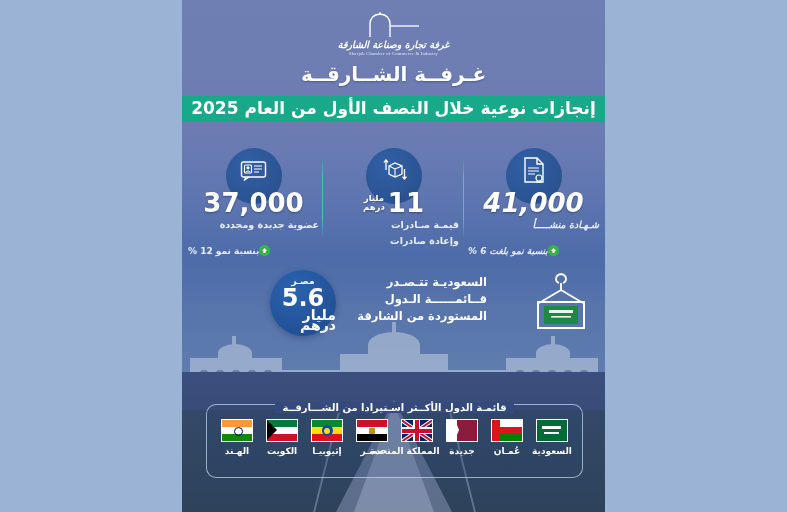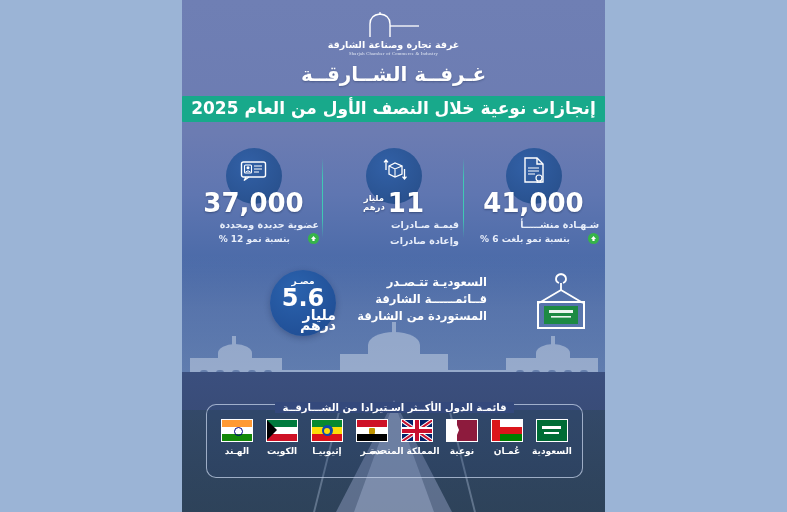--- a/index.html
+++ b/index.html
@@ -52,62 +52,62 @@
   
   .palace{position:absolute;left:0;top:330px;width:423px;height:82px;opacity:.50;}
   .p-block{position:absolute;background:#cdd8e8;}
   .p-dome{position:absolute;background:#cdd8e8;border-radius:50% 50% 0 0;}
   .p-win{position:absolute;background:#6d82aa;border-radius:3px 3px 0 0;}
 
   
   .logo{position:absolute;left:50%;top:12px;transform:translateX(-50%);
         width:146px;text-align:center;}
   .logo svg{display:block;margin:0 auto;}
-  .logo-ar{font-size:9.5px;color:#fff;letter-spacing:.5px;margin-top:1px;font-weight:700;}
+  .logo-ar{font-size:9.5px;color:#fff;letter-spacing:.5px;margin-top:1px;font-weight:700;font-style:italic;}
   .logo-en{font-size:4.6px;color:#e3e9f4;letter-spacing:.25px;margin-top:1px;
            font-family:"Liberation Serif",serif;}
 
   
   .title1{
     position:absolute;left:0;top:62px;width:423px;text-align:center;
     font-size:20px;font-weight:700;color:#ffffff;letter-spacing:2px;
     text-shadow:0 1px 2px rgba(20,35,70,.35);
   }
   .title2wrap{position:absolute;left:0;top:96px;width:423px;text-align:center;}
   .title2{
     display:inline-block;background:#18a98b;color:#fff;
     font-size:17px;font-weight:700;padding:2px 9px 4px;letter-spacing:.2px;
     border-radius:1px;
   }
 
   
   .stats{position:absolute;left:0;top:148px;width:423px;height:100px;}
   .stat{position:absolute;top:0;width:131px;text-align:center;}
-  .stat.s1{right:6px;}   
+  .stat.s1{right:6px;font-style:italic;}   
   .stat.s2{left:146px;}
   .stat.s3{left:6px;}
   .disc{
     position:absolute;left:50%;top:0;transform:translateX(-50%);
     width:56px;height:56px;border-radius:50%;
     background:radial-gradient(circle at 38% 32%,#2f5fa6 0%,#27518f 70%,#234a86 100%);
     opacity:.95;
   }
   .stat-inner{position:relative;padding-top:4px;}
   .ic{position:relative;height:36px;display:flex;align-items:center;justify-content:center;}
   .num{
     position:relative;font-size:26px;font-weight:700;color:#fff;line-height:1;
     margin-top:2px;text-shadow:0 1px 2px rgba(18,32,64,.45);
     font-family:"DejaVu Sans","Liberation Sans",sans-serif;
   }
   .num-row{display:flex;align-items:center;justify-content:center;gap:3px;}
   .num-unit{font-size:8.5px;font-weight:700;color:#fff;line-height:9px;text-align:center;}
   .cap{font-size:9.5px;color:#e8eefa;line-height:12px;margin-top:3px;font-weight:600;text-align:right;}
   .grow{
-    display:flex;align-items:center;justify-content:flex-start;gap:18px;
-    font-size:9px;color:#e8eefa;margin-top:2px;font-weight:600;direction:rtl;
+    display:flex;align-items:center;justify-content:flex-end;gap:0;
+    font-size:9px;color:#e8eefa;margin-top:14px;font-weight:600;direction:rtl;
   }
   .gbadge{
     width:11px;height:11px;border-radius:50%;background:#36b44a;
     display:inline-flex;align-items:center;justify-content:center;flex:0 0 auto;
   }
   .gbadge svg{display:block;}
   .divider{position:absolute;top:10px;width:1px;height:80px;
            background:linear-gradient(180deg,rgba(60,200,180,0) 0%,#3fc9b4 25%,#3fc9b4 75%,rgba(60,200,180,0) 100%);}
   .divider.d1{left:140px;}
   .divider.d2{left:281px;}
@@ -308,21 +308,21 @@
     </div>
 
     <div class="saudi">
       <div class="s-circle">
         <div class="s-top">مصـر</div>
         <div class="s-val">5.6</div>
         <div class="s-bot">مليار درهم</div>
       </div>
       <div class="s-text">
         <div>السعوديـة تتـصـدر</div>
-        <div>قــائمــــــة الشارقة</div>
+        <div>قــائمــــــة الـدول</div>
         <div>المستوردة من الشارقة</div>
       </div>
       <div class="s-icon">
         <svg width="64" height="64" viewBox="0 0 64 64">
           <path d="M32 2 q-5 1 -5 5 q0 3 3 4 M32 2 q5 1 5 5 q0 3 -3 4" fill="none" stroke="#fff" stroke-width="1.8"></path>
           <path d="M32 11 L32 18" stroke="#fff" stroke-width="1.8"></path>
           <path d="M32 18 L10 31 M32 18 L54 31" stroke="#fff" stroke-width="1.8" fill="none"></path>
           <rect x="9" y="30" width="46" height="26" fill="none" stroke="#fff" stroke-width="2"></rect>
           <rect x="15" y="34" width="34" height="18" fill="#1d8a43"></rect>
           <rect x="20" y="38" width="24" height="3" fill="#ffffff" opacity=".92"></rect>
@@ -395,21 +395,21 @@
         </div>
 
         <div class="fl">
           <div class="fimg">
             <div style="position:absolute;inset:0;background:#8d1b3d;"></div>
             <div style="position:absolute;left:0;top:0;width:10px;height:100%;background:#fff;"></div>
             <div style="position:absolute;left:8px;top:0;width:0;height:0;
                         border-top:10.5px solid transparent;border-bottom:10.5px solid transparent;
                         border-left:4px solid #fff;"></div>
           </div>
-          <div class="flbl">نوعية</div>
+          <div class="flbl">جديدة</div>
         </div>
 
         <div class="fl">
           <div class="fimg">
             <div style="position:absolute;left:0;top:0;width:100%;height:33.3%;background:#fff;"></div>
             <div style="position:absolute;left:0;top:33.3%;width:100%;height:33.4%;background:#db161b;"></div>
             <div style="position:absolute;left:0;top:66.7%;width:100%;height:33.3%;background:#008000;"></div>
             <div style="position:absolute;left:0;top:0;width:8px;height:100%;background:#db161b;"></div>
           </div>
           <div class="flbl">عُمـان</div>

